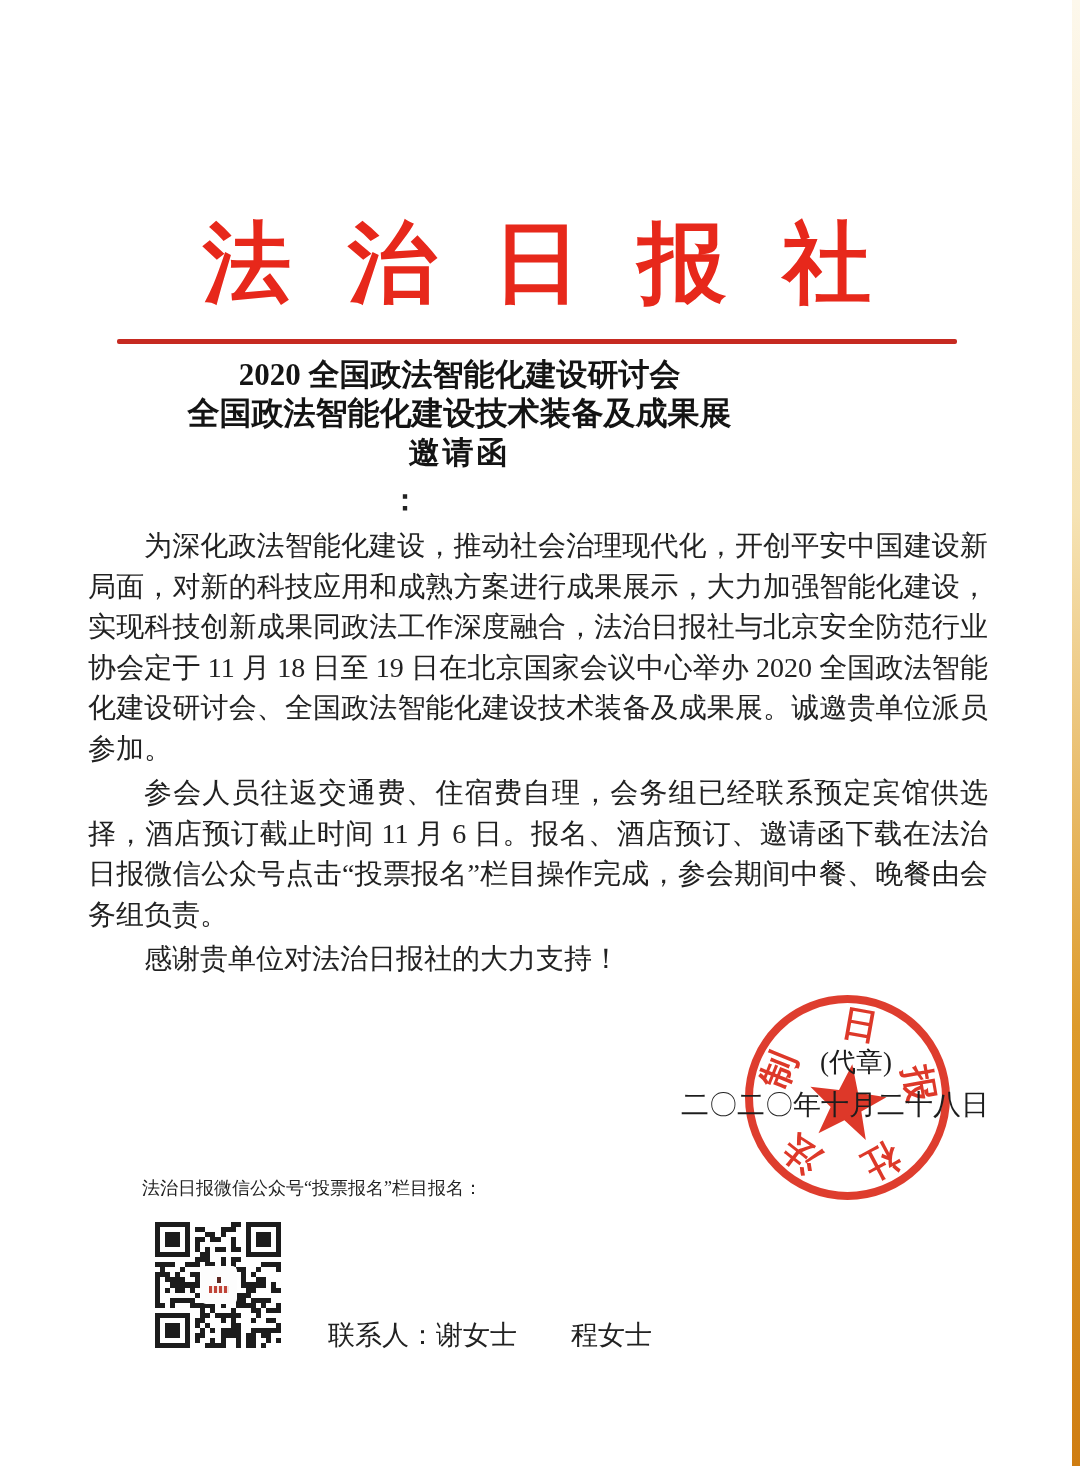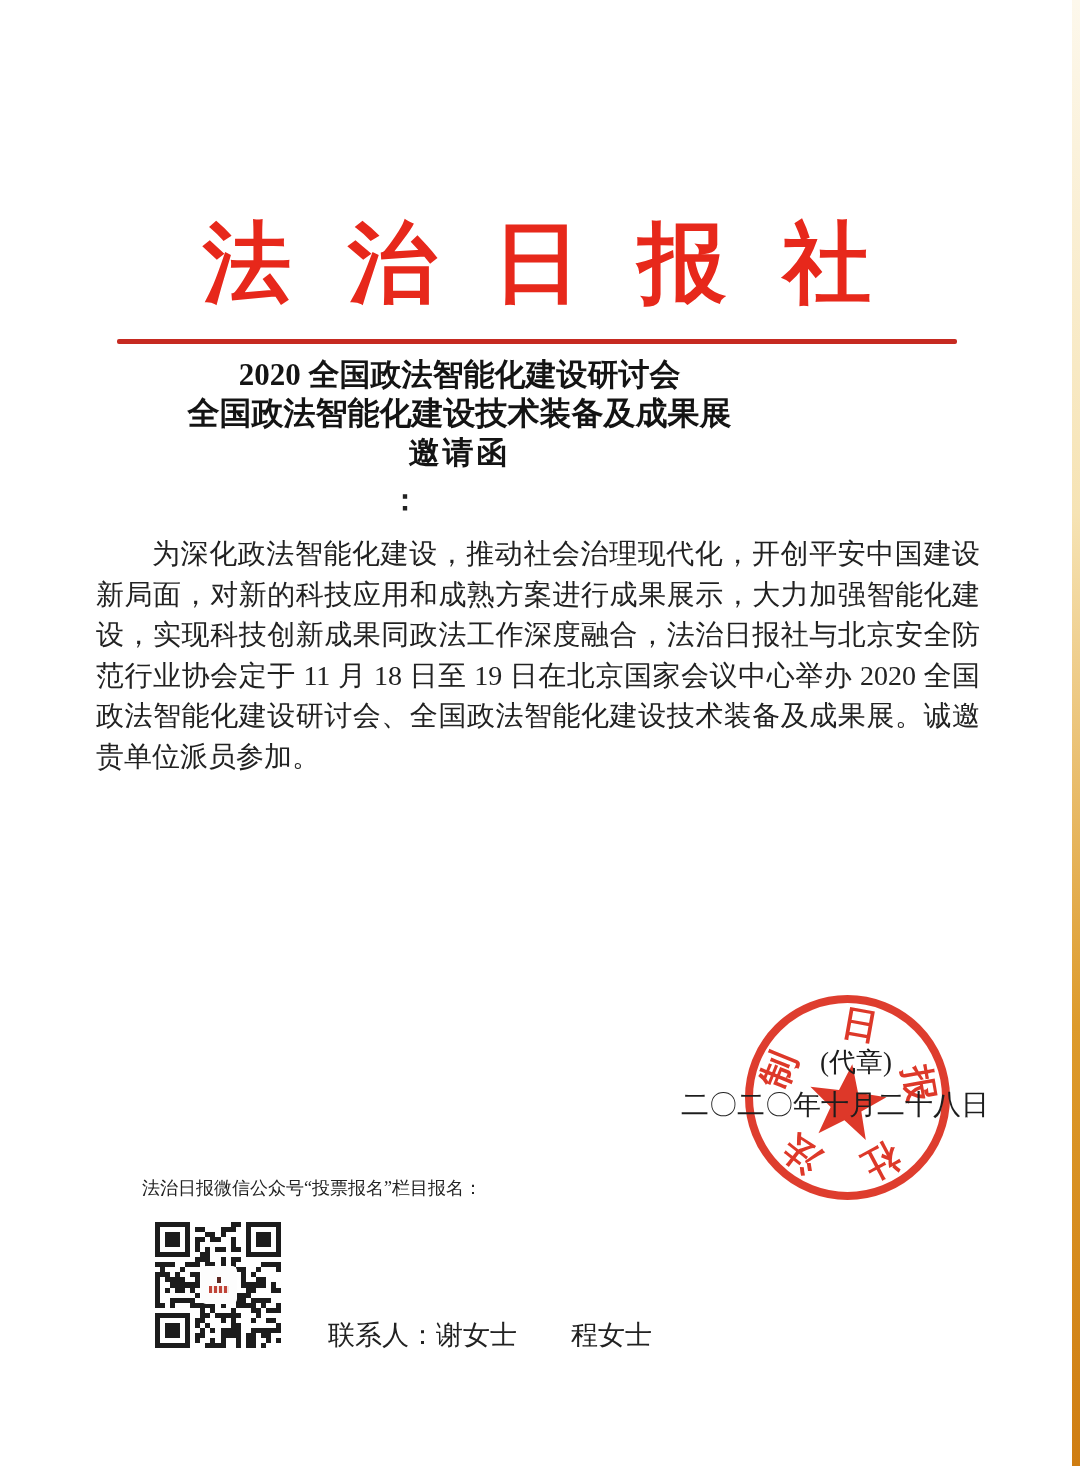--- a/index.html
+++ b/index.html
@@ -19,21 +19,21 @@
   .title{left:0;width:919px;text-align:center;color:#141414;font-weight:bold;}
   .title-1{top:354px;font-size:31px;}
   .title-2{top:392px;font-size:32px;}
   .title-3{top:432px;font-size:31px;letter-spacing:3px;}
 
   .salutation{left:390px;top:480px;font-size:30px;font-weight:bold;color:#222;}
 
   
   .body-text{left:84px;top:522px;width:908px;font-size:28px;line-height:40.5px;
              color:#222;text-align:justify;text-justify:inter-character;}
-  .body-text p{margin:12px;text-indent:2em;}
+  .body-text p{margin:4px;text-indent:2em;}
 
   
   .seal{left:745px;top:995px;width:205px;height:205px;z-index:1;}
   .seal-ring{position:absolute;left:0;top:0;width:189px;height:189px;border:8px solid #dc2e1e;
              border-radius:50%;opacity:.93;}
   .seal-star{position:absolute;left:62px;top:68px;width:80px;height:78px;opacity:.95;}
   .ring-char{position:absolute;font-size:36px;font-weight:bold;color:#dc2e1e;line-height:1;
              transform-origin:center;opacity:.95;}
   .rc0{left:57px;top:159px;transform:translate(-50%,-50%) rotate(218deg);}
   .rc1{left:34px;top:75px; transform:translate(-50%,-50%) rotate(-68deg);}
@@ -74,20 +74,22 @@
 <div class="abs red-rule"></div>
 
 <div class="abs title title-1">2020 全国政法智能化建设研讨会</div>
 <div class="abs title title-2">全国政法智能化建设技术装备及成果展</div>
 <div class="abs title title-3">邀请函</div>
 
 <div class="abs salutation">：</div>
 
 <div class="abs body-text">
   <p>为深化政法智能化建设，推动社会治理现代化，开创平安中国建设新局面，对新的科技应用和成熟方案进行成果展示，大力加强智能化建设，实现科技创新成果同政法工作深度融合，法治日报社与北京安全防范行业协会定于 11 月 18 日至 19 日在北京国家会议中心举办 2020 全国政法智能化建设研讨会、全国政法智能化建设技术装备及成果展。诚邀贵单位派员参加。</p>
+  <p>参会人员往返交通费、住宿费自理，会务组已经联系预定宾馆供选择，酒店预订截止时间 11 月 6 日。报名、酒店预订、邀请函下载在法治日报微信公众号点击“投票报名”栏目操作完成，参会期间中餐、晚餐由会务组负责。</p>
+  <p>感谢贵单位对法治日报社的大力支持！</p>
 </div>
 
 <div class="abs seal">
   <div class="seal-ring"></div>
   <svg class="seal-star" viewBox="0 0 80 78">
     <polygon fill="#dc2e1e" transform="rotate(8 40 39)" points="40,1 49.6,28.2 78.4,28.9 55.5,46.3 63.9,73.9 40,57.4 16.1,73.9 24.5,46.3 1.6,28.9 30.4,28.2"></polygon>
   </svg>
   <span class="ring-char rc0">法</span>
   <span class="ring-char rc1">制</span>
   <span class="ring-char rc2">日</span>

